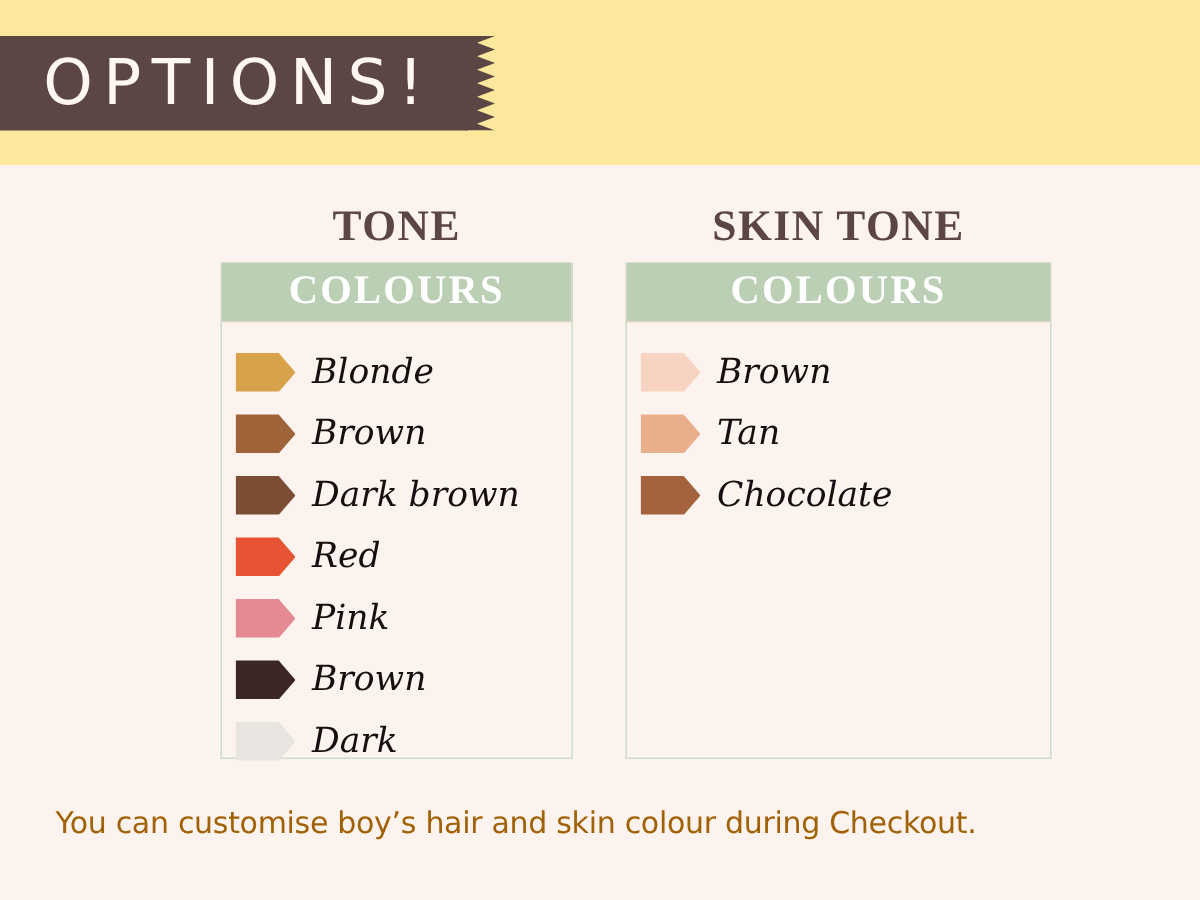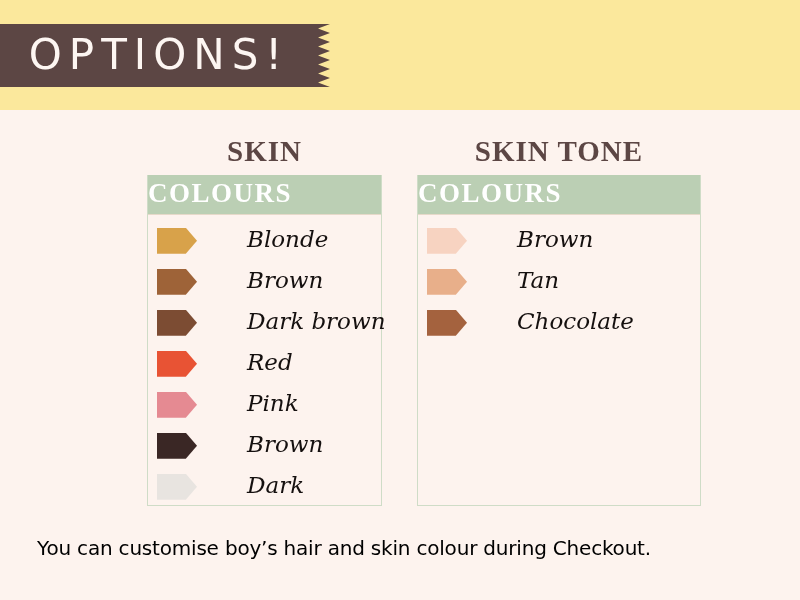--- a/index.html
+++ b/index.html
@@ -95,42 +95,42 @@
   .panel-box {
     border: 1px solid #cfdcc7;
     border-top: none;
     background: #fdf3ee;
     height: 331px;
     box-sizing: border-box;
   }
   .panel-subtitle {
     background: #bbcfb4;
     color: #ffffff;
-    text-align: left;
+    text-align: center;
     font-family: "Liberation Serif", serif;
     font-weight: bold;
     font-size: 27px;
     letter-spacing: 1.5px;
     padding: 4px 0 6px 0;
     line-height: 1.05;
   }
   .panel-hr {
     height: 1px;
     background: #e6d9c9;
     margin: 0;
   }
 
   
   .colour-list {
     padding: 13px 0 0 9px;
   }
   .colour-row {
     display: flex;
+    align-items: center;
     height: 41px;
-    gap: 39px;
   }
   .swatch {
     width: 40px;
     height: 26px;
     flex: 0 0 auto;
     clip-path: polygon(0 0, 72% 0, 100% 50%, 72% 100%, 0 100%);
   }
   .colour-label {
     margin-left: 11px;
     font-family: "DejaVu Serif", serif;
@@ -143,41 +143,41 @@
 
   
   .caption {
     position: absolute;
     left: 0;
     top: 536px;
     width: 688px;
     text-align: center;
     font-family: "DejaVu Sans", sans-serif;
     font-size: 20px;
-    color: #000000;
+    color: #a16207;
     letter-spacing: -0.2px;
   }
 </style>
 </head>
 <body>
 
 <div class="top-band"></div>
 
 <div class="ribbon">
   <div class="ribbon-body"></div>
   <svg class="ribbon-zigzag" viewBox="0 0 20 63" preserveAspectRatio="none">
     <polygon points="0,0 20,0 8,4.5 20,9 8,13.5 20,18 8,22.5 20,27 8,31.5 20,36 8,40.5 20,45 8,49.5 20,54 8,58.5 20,63 0,63" fill="#5c4644"></polygon>
   </svg>
   <div class="ribbon-title">OPTIONS!</div>
 </div>
 
 <div class="panels">
 
   <div class="panel panel-hair">
-    <div class="panel-title">SKIN</div>
+    <div class="panel-title">TONE</div>
     <div class="panel-box">
       <div class="panel-subtitle">COLOURS</div>
       <div class="panel-hr"></div>
       <div class="colour-list">
 
         <div class="colour-row">
           <span class="swatch" style="background: rgb(216, 162, 74);"></span>
           <span class="colour-label">Blonde</span>
         </div>
         <div class="colour-row">

